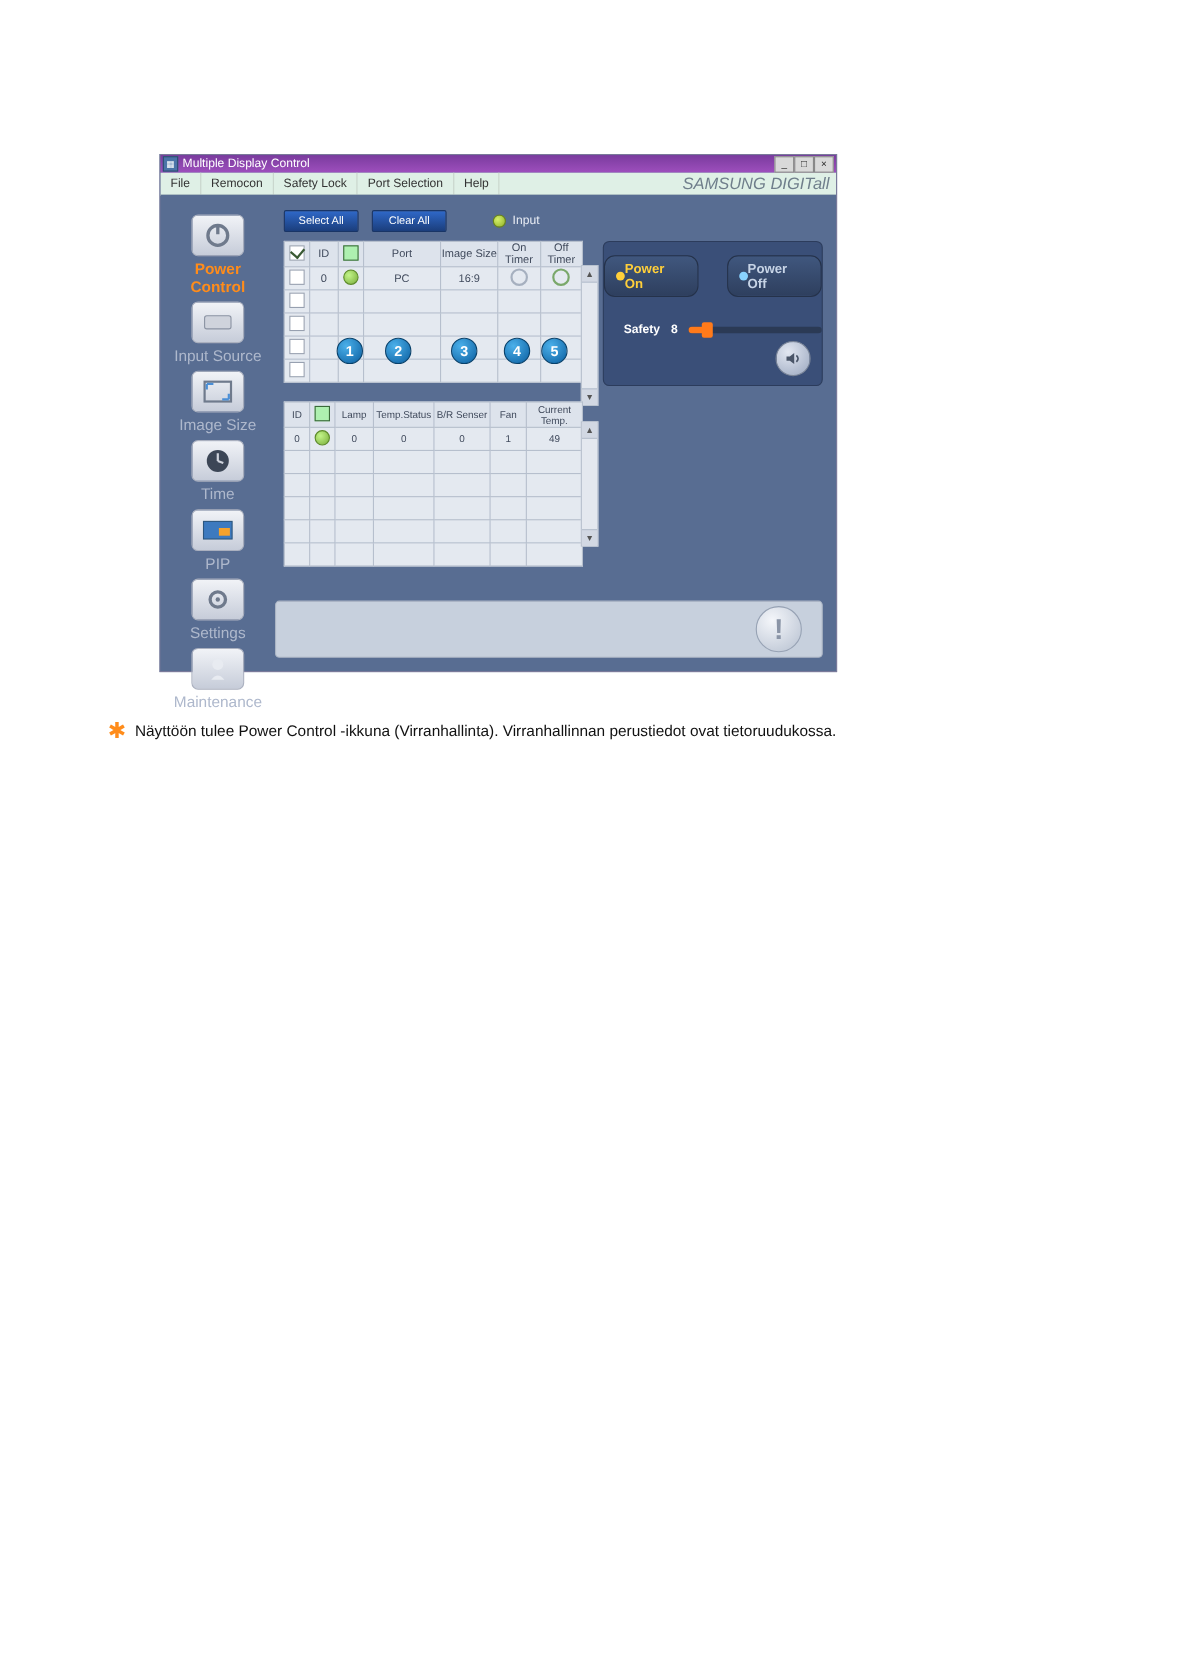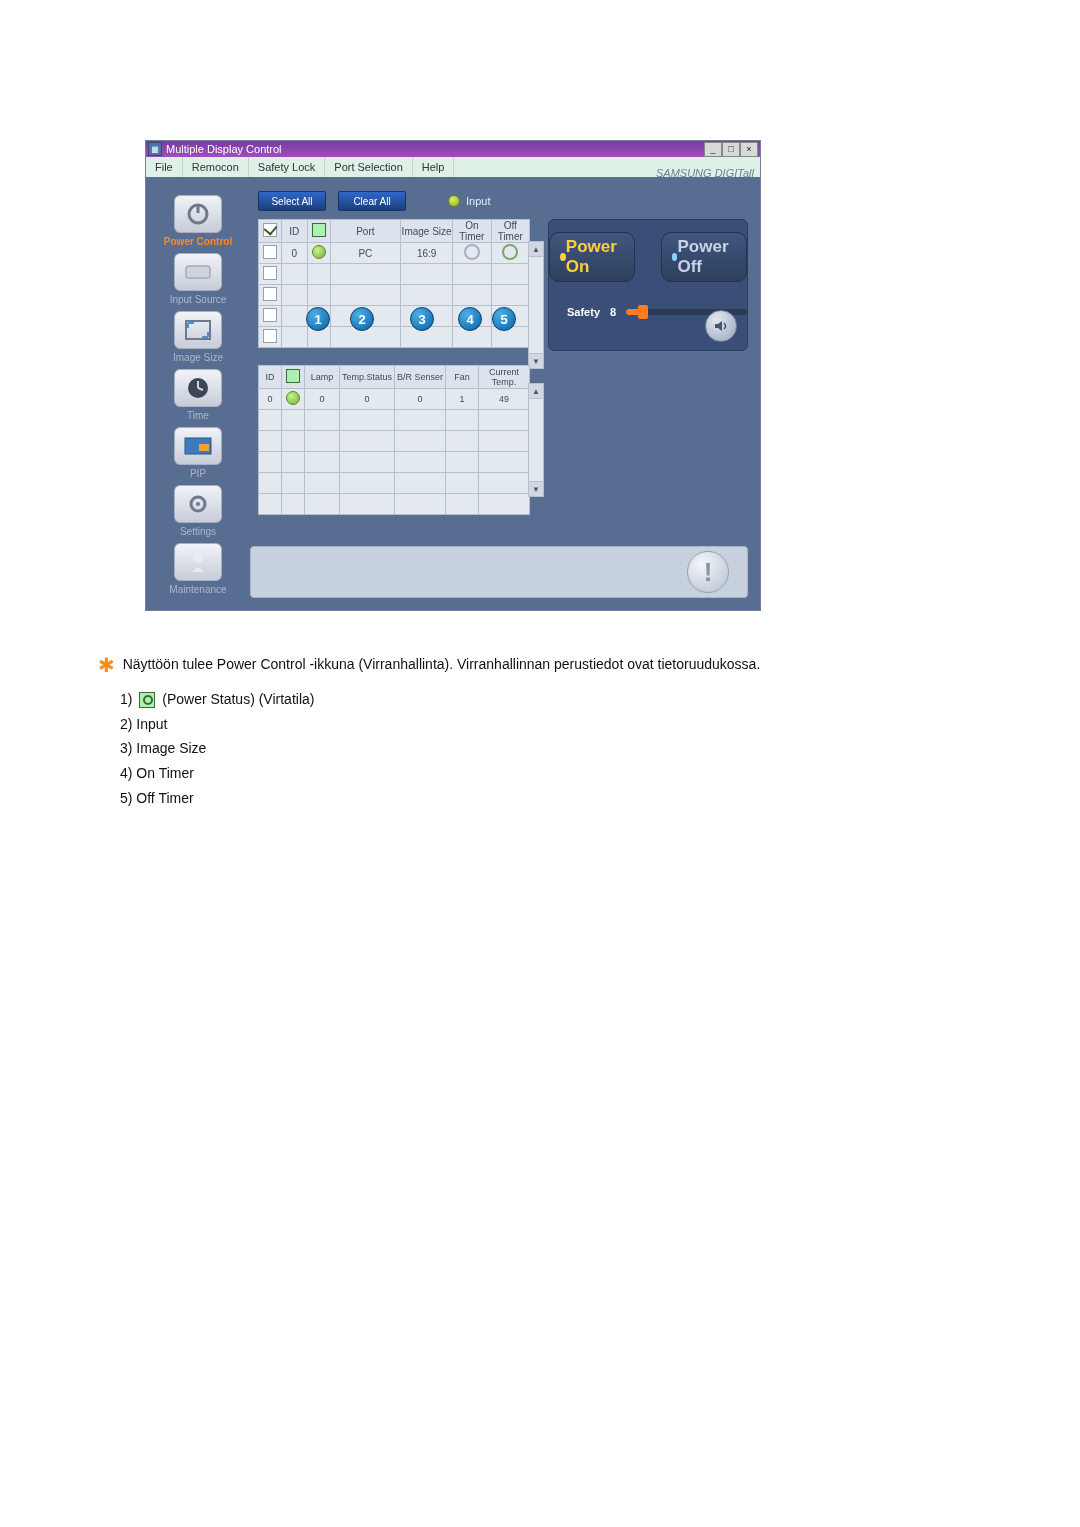--- a/index.html
+++ b/index.html
@@ -7,25 +7,25 @@
   .shot{position:absolute;left:145px;top:140px;width:614px;height:469px;border:1px solid #7a7a9a;background:#586d92}
   
   .tbar{height:16px;background:linear-gradient(#7a3b9e,#9e4fbd);display:flex;align-items:center;padding:0 2px;color:#fff;font-size:11px}
   .tbar .ticon{width:12px;height:12px;background:#4b74a8;border:1px solid #2f4c70;display:flex;align-items:center;justify-content:center;font-size:8px;color:#fff;margin-right:4px}
   .tbar .spacer{flex:1}
   .winbtn{width:16px;height:13px;border:1px solid #888;background:#d9d9d9;margin-left:0;display:flex;align-items:center;justify-content:center;font-size:9px;color:#222}
   
   .mbar{height:20px;background:#dff0e6;border-bottom:1px solid #b8c7bc;display:flex;align-items:stretch;font-size:11px;color:#333}
   .mitem{padding:0 9px;display:flex;align-items:center;border-right:1px solid #c8d4cb}
   .mbar .mspacer{flex:1}
-  .brand{margin-left:auto;display:flex;align-items:center;padding:16px 6px;font-size:11px;font-style:italic;color:#6f7e8b}
+  .brand{margin-left:auto;display:flex;align-items:center;padding:4px 6px;font-size:15px;font-style:italic;color:#6f7e8b}
   
   .main{position:absolute;left:0;right:0;top:36px;bottom:0;background:#586d92}
   .sidebar{position:absolute;left:12px;top:18px;width:80px;bottom:18px}
-  .sitem{text-align:center;color:#aeb8cc;font-size:10px;margin-bottom:6px}
+  .sitem{text-align:center;color:#aeb8cc;font-size:14px;margin-bottom:6px}
   .sitem.active .slabel{color:#ff8c1a;font-weight:bold}
   .sbtn{width:46px;height:36px;margin:0 auto 3px;border-radius:6px;background:linear-gradient(#f1f3f7,#c6ccd9);border:1px solid #aab0bf;display:flex;align-items:center;justify-content:center}
   .sbtn svg{display:block}
   
   .content{position:absolute;left:104px;right:12px;top:8px;bottom:12px}
   .toprow{display:flex;align-items:center;gap:12px;margin:6px 0 6px 8px}
   .selbtn,.eclrbtn{width:66px;height:18px;border-radius:2px;font-size:10px;color:#fff;display:flex;align-items:center;justify-content:center;font-weight:normal}
   .selbtn{background:linear-gradient(#2f68c8,#1b3e7c);border:1px solid #193566}
   .eclrbtn{background:linear-gradient(#2f68c8,#1b3e7c);border:1px solid #193566}
   .busy{display:flex;align-items:center;gap:6px;margin-left:30px;color:#e8ecf4;font-size:11px}
@@ -43,21 +43,21 @@
   .greenDot{width:12px;height:12px;border-radius:50%;background:radial-gradient(circle at 35% 35%,#c3f58a,#79ad3a);border:1px solid #5c8a2a;display:inline-block}
   .vscroll{width:14px;height:126px;position:absolute;right:-14px;top:22px;background:#e4e8ef;border:1px solid #b6bfcd}
   .vscroll .btn{height:14px;background:#d2d8e3;border-bottom:1px solid #b6bfcd;display:flex;align-items:center;justify-content:center;font-size:8px;color:#555}
   .vscroll .btn.bot{border-top:1px solid #b6bfcd;border-bottom:none;position:absolute;bottom:0;left:0;right:0}
   
   .callouts{position:absolute;left:42px;top:88px;display:flex;gap:6px}
   .co{width:22px;height:22px;border-radius:50%;background:radial-gradient(circle at 35% 30%,#4bb0ea,#0a5ea0);color:#fff;display:flex;align-items:center;justify-content:center;font-weight:bold;font-size:13px;border:1px solid #07406a}
   
   .rpanel{position:absolute;left:298px;top:34px;right:0;height:130px;background:#3a4f78;border-radius:6px;border:1px solid #2c3c5c}
   .pwrRow{display:flex;align-items:center;justify-content:center;gap:26px;margin-top:12px}
-  .pwr{display:flex;align-items:center;gap:0;padding:4px 10px;border-radius:10px;background:linear-gradient(#40577e,#2e3f5e);border:1px solid #25324a;font-size:17px;font-weight:bold}
+  .pwr{display:flex;align-items:center;gap:0;padding:4px 10px;border-radius:10px;background:linear-gradient(#40577e,#2e3f5e);border:1px solid #25324a;font-size:12px;font-weight:bold}
   .pwr .dot{width:8px;height:8px;border-radius:50%}
   .dot.on{background:#ffcf3a} .dot.off{background:#89d3ff}
   .pwr span.lab{color:#ffcf3a}
   .pwr.off span.lab{color:#c7d4e6}
   .volRow{display:flex;align-items:center;gap:10px;margin:24px 0 0 18px;color:#fff;font-size:11px;font-weight:bold}
   .slider{position:relative;width:150px;height:6px;background:#2b3a55;border-radius:3px}
   .slider .fill{position:absolute;left:0;top:0;bottom:0;width:16px;background:#ff7a1a;border-radius:3px}
   .slider .thumb{position:absolute;left:12px;top:-4px;width:10px;height:14px;background:#ff7a1a;border-radius:2px}
   .volIcon{width:30px;height:30px;border-radius:50%;background:radial-gradient(circle at 35% 30%,#e2e7f1,#9aa7bf);border:1px solid #7a8598;position:absolute;right:10px;bottom:8px;display:flex;align-items:center;justify-content:center}
   
@@ -361,25 +361,14 @@
         <div class="warn">!</div>
       </div>
     </div>
   </div>
 
   <div class="desc">
     <div>
       <span class="star">✱</span>
       <span>Näyttöön tulee Power Control -ikkuna (Virranhallinta). Virranhallinnan perustiedot ovat tietoruudukossa.</span>
     </div>
-    <ol>
-      <li>
-        <span>1)</span>
-        <span class="psicon"></span>
-        <span>(Power Status) (Virtatila)</span>
-      </li>
-      <li>2) Input</li>
-      <li>3) Image Size</li>
-      <li>4) On Timer</li>
-      <li>5) Off Timer</li>
-    </ol>
   </div>
 </div>
 
 </body></html>

